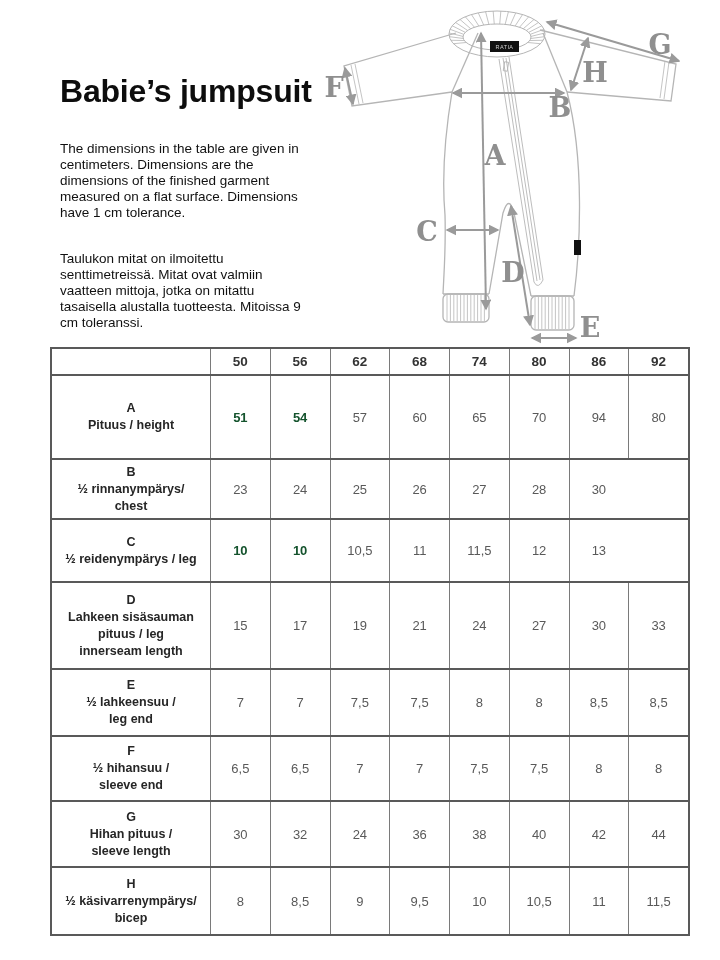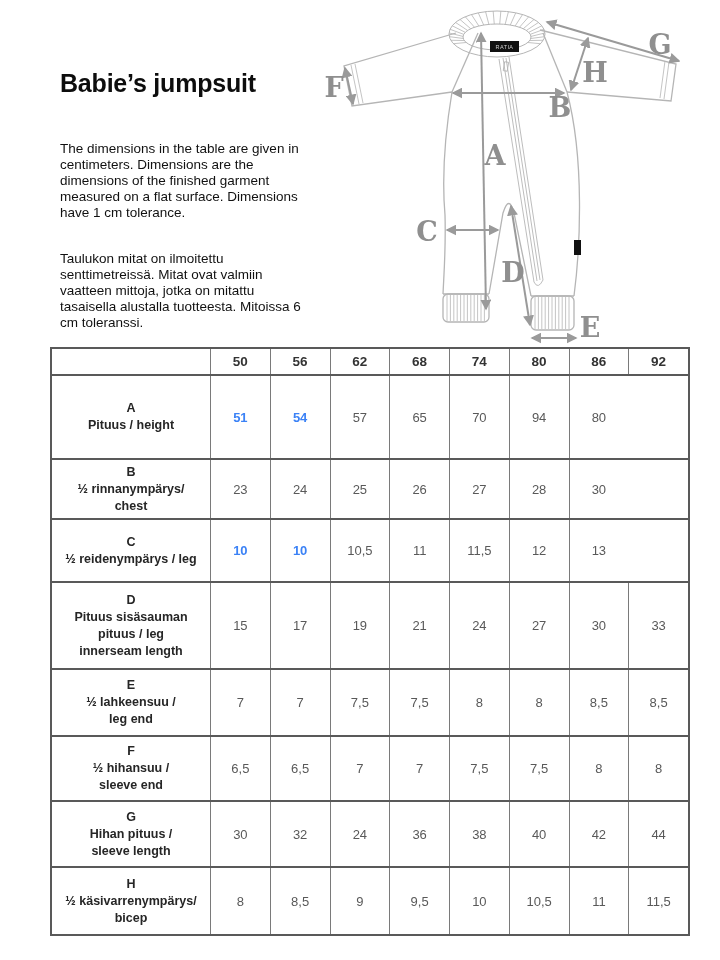--- a/index.html
+++ b/index.html
@@ -3,21 +3,21 @@
 <meta charset="utf-8">
 <style>
   html,body{margin:0;padding:0;}
   body{
     width:720px;height:960px;position:relative;background:#ffffff;
     font-family:"Liberation Sans", sans-serif;color:#1a1a1a;overflow:hidden;
   }
   
   .title{
     position:absolute;left:60px;top:52px;width:300px;
-    font-size:25px;font-weight:700;color:#0d0d0d;letter-spacing:-0.2px;
+    font-size:32px;font-weight:700;color:#0d0d0d;letter-spacing:-0.2px;
   }
   .intro{
     position:absolute;left:60px;width:258px;
     font-size:13.5px;line-height:16px;color:#111111;
     white-space:pre-line;
   }
   .intro.en{top:127px;}
   .intro.fi{top:237px;}
   
   .diagram{position:absolute;left:325px;top:10px;width:390px;height:335px;}
@@ -35,35 +35,35 @@
   .t-row:last-child{border-bottom:none;}
   .t-cell{
     display:flex;flex-direction:column;align-items:center;justify-content:center;
     border-left:1px solid #7a7a7a;box-sizing:border-box;
     font-size:13px;color:#595959;text-align:center;padding:2px 3px;
   }
   .t-cell:first-child{border-left:none;}
   .t-cell.head{font-weight:700;color:#333333;font-size:13.5px;}
   .t-cell.rowlabel{font-weight:700;color:#262626;font-size:12.5px;line-height:17px;}
   .t-cell.rowlabel .lbl{white-space:pre-line;}
-  .t-cell.v-bold{font-weight:700;color:#3b82f6;}
+  .t-cell.v-bold{font-weight:700;color:#14532d;}
 </style>
 </head>
 <body>
 
 <h1 class="title">Babie’s jumpsuit</h1>
 <p class="intro en">The dimensions in the table are given in
 centimeters. Dimensions are the
 dimensions of the finished garment
 measured on a flat surface. Dimensions
 have 1 cm tolerance.</p>
 <p class="intro fi">Taulukon mitat on ilmoitettu
 senttimetreissä. Mitat ovat valmiin
 vaatteen mittoja, jotka on mitattu
-tasaisella alustalla tuotteesta. Mitoissa 6
+tasaisella alustalla tuotteesta. Mitoissa 9
 cm toleranssi.</p>
 
 <svg class="diagram" viewBox="325 10 390 335" xmlns="http://www.w3.org/2000/svg">
   <defs>
     <marker id="ah" viewBox="0 0 7 7" refX="6" refY="3.5" markerWidth="5.5" markerHeight="5.5" orient="auto-start-reverse">
       <path d="M0,0 L7,3.5 L0,7 Z" fill="#9a9a9a"></path>
     </marker>
   </defs>
 
   <g stroke="#b5b5b5" stroke-width="1.3" fill="none">
@@ -206,20 +206,21 @@
       <div class="t-cell head">92</div>
     </div>
     <div class="t-row" style="height: 84px;">
       <div class="t-cell rowlabel">
         <span>A</span>
         <span class="lbl">Pituus / height</span>
       </div>
       <div class="t-cell v-bold">51</div>
       <div class="t-cell v-bold">54</div>
       <div class="t-cell ">57</div>
+      <div class="t-cell ">60</div>
       <div class="t-cell ">65</div>
       <div class="t-cell ">70</div>
       <div class="t-cell ">94</div>
       <div class="t-cell ">80</div>
     </div>
     <div class="t-row" style="height: 60px;">
       <div class="t-cell rowlabel">
         <span>B</span>
         <span class="lbl">½ rinnanympärys/
 chest</span>
@@ -241,21 +242,21 @@
       <div class="t-cell v-bold">10</div>
       <div class="t-cell ">10,5</div>
       <div class="t-cell ">11</div>
       <div class="t-cell ">11,5</div>
       <div class="t-cell ">12</div>
       <div class="t-cell ">13</div>
     </div>
     <div class="t-row" style="height: 87px;">
       <div class="t-cell rowlabel">
         <span>D</span>
-        <span class="lbl">Pituus sisäsauman
+        <span class="lbl">Lahkeen sisäsauman
 pituus /  leg
 innerseam length</span>
       </div>
       <div class="t-cell ">15</div>
       <div class="t-cell ">17</div>
       <div class="t-cell ">19</div>
       <div class="t-cell ">21</div>
       <div class="t-cell ">24</div>
       <div class="t-cell ">27</div>
       <div class="t-cell ">30</div>

